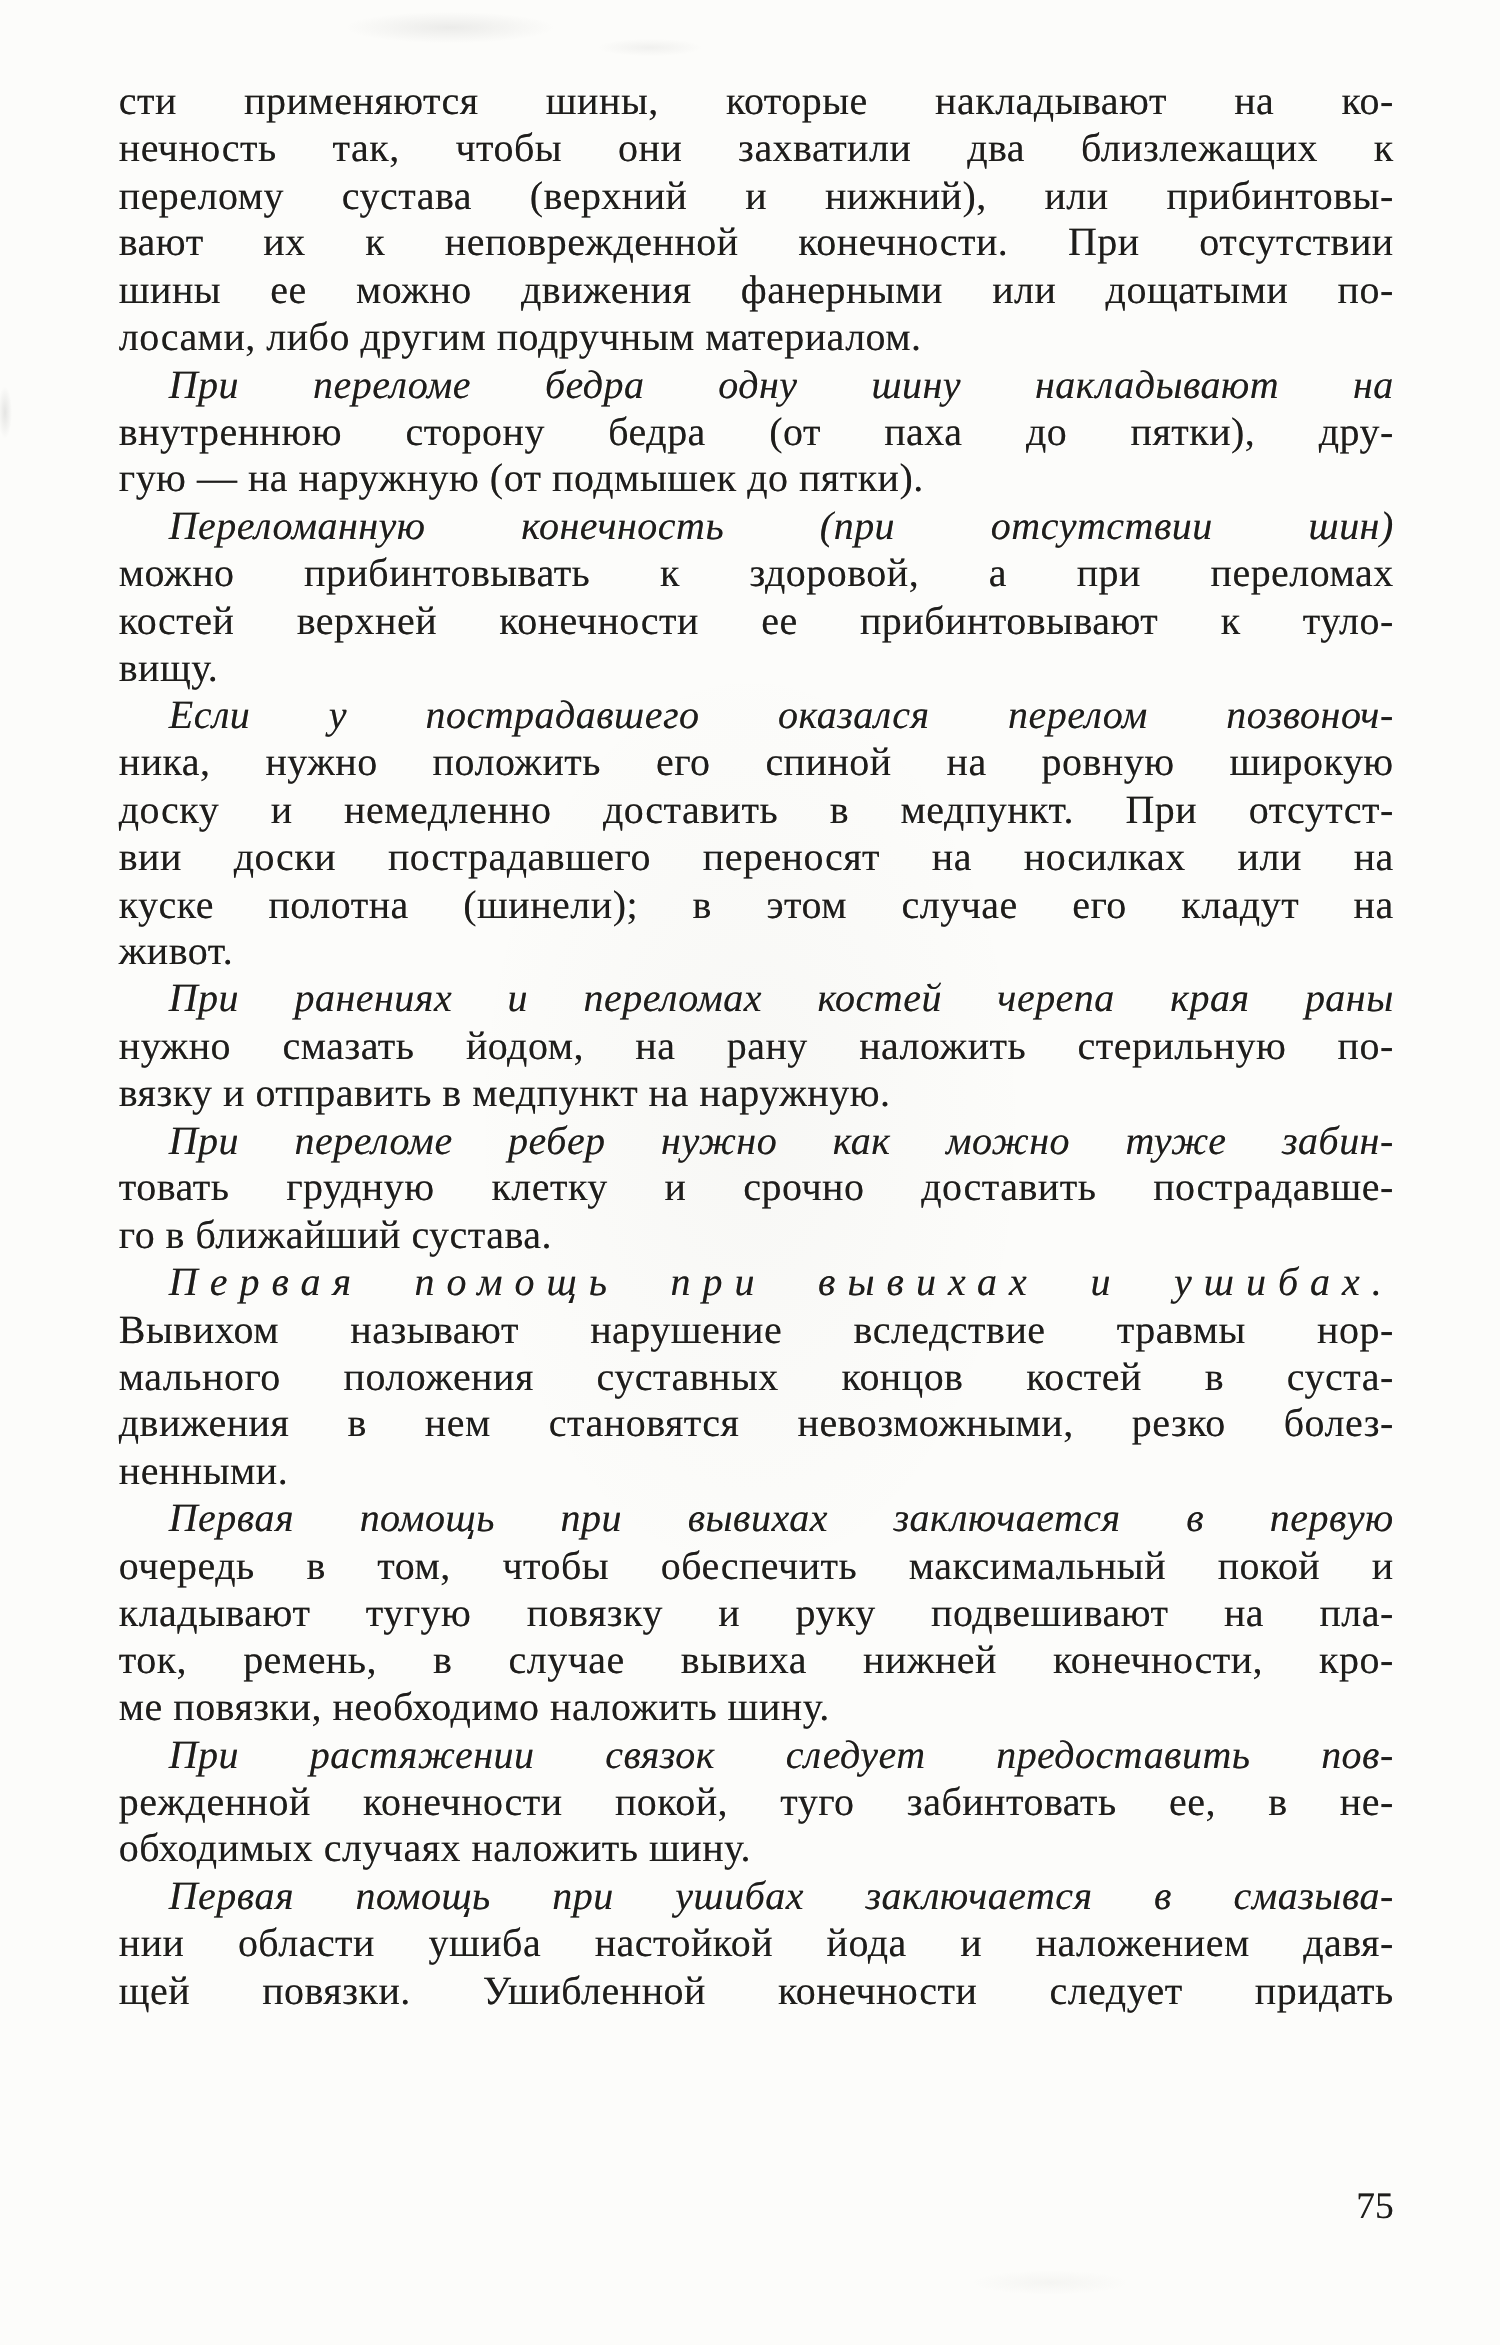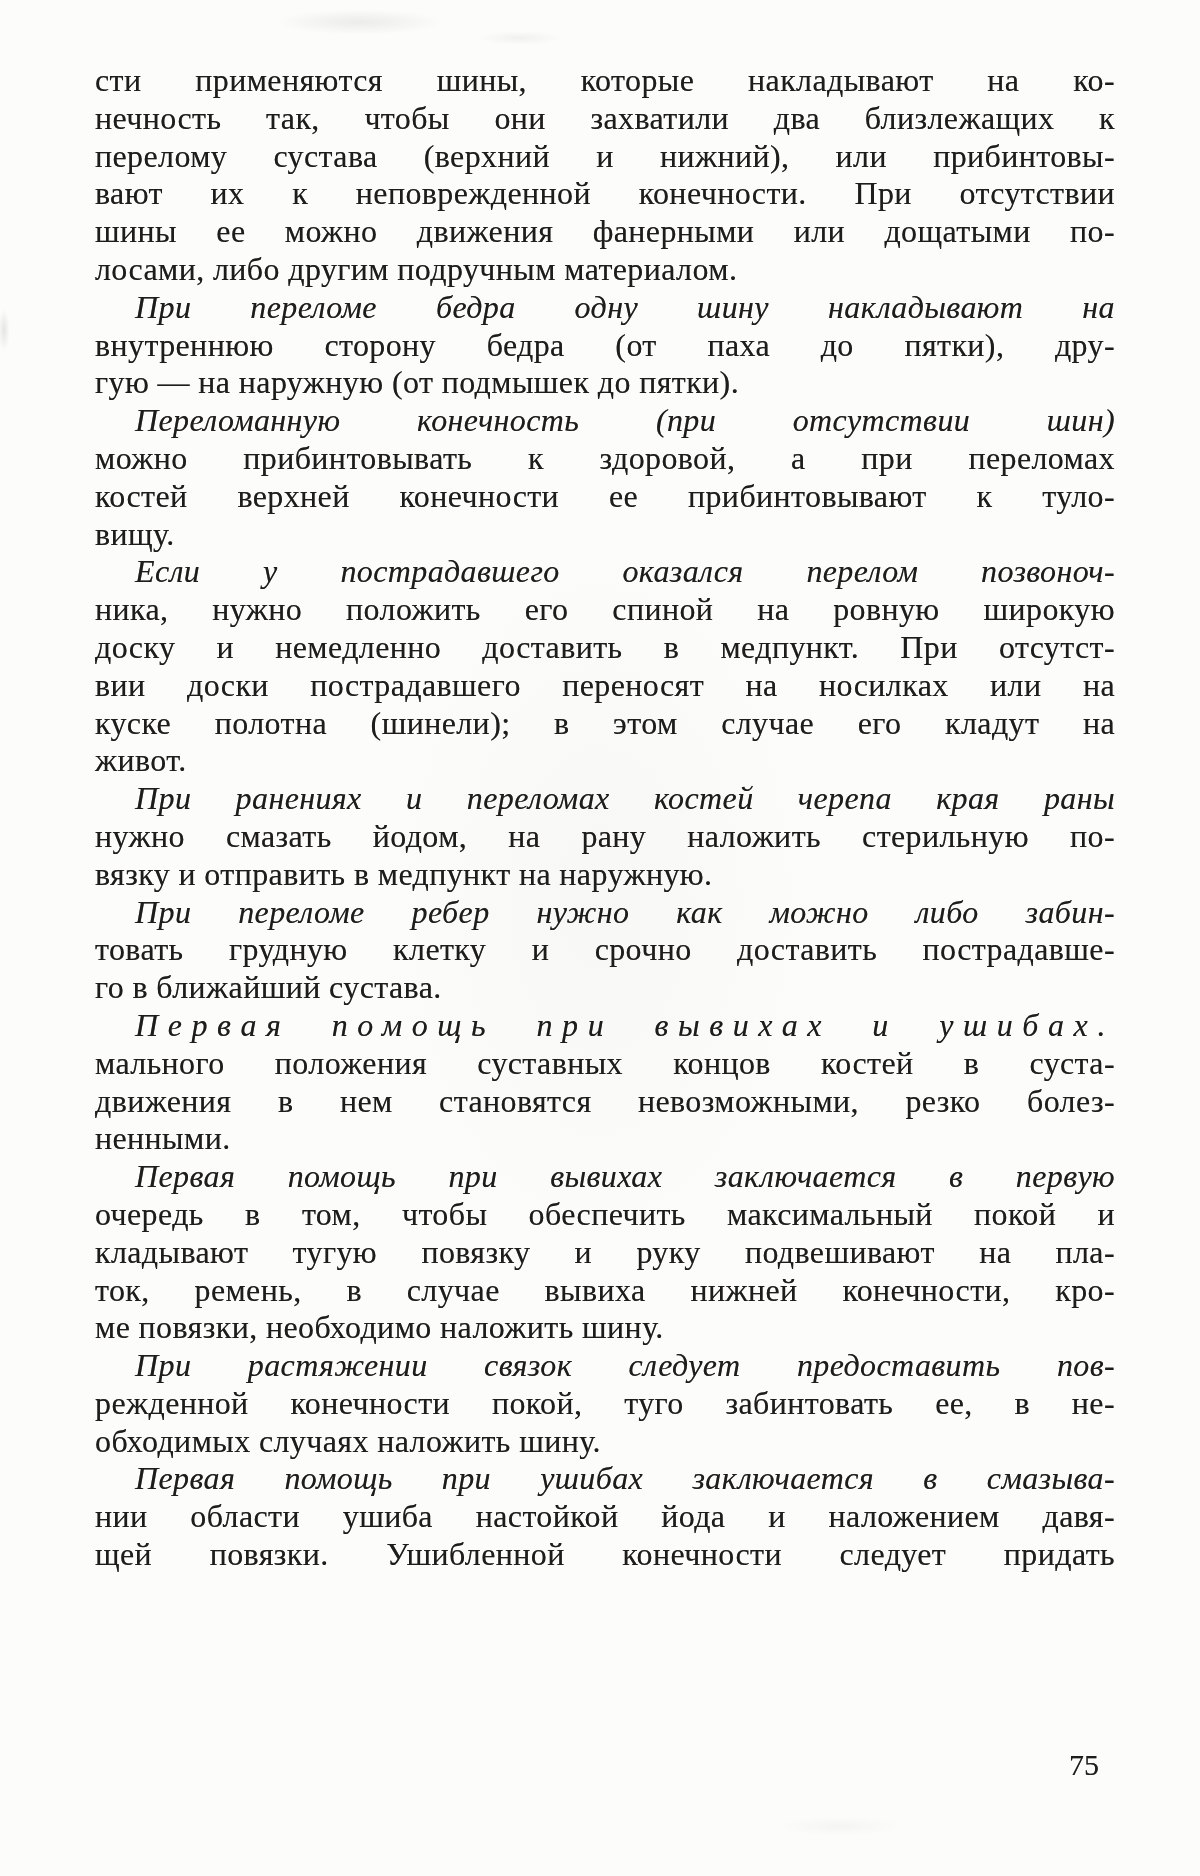--- a/index.html
+++ b/index.html
@@ -44,21 +44,21 @@
     text-align: justify;
     text-align-last: justify;
     white-space: nowrap; 
   }
   .line.endline { text-align-last: left; }
   .line.indent { padding-left: 40px; font-style: italic; }
   .line.spaced { letter-spacing: 0.30em; }
   .page-number {
     position: absolute;
     top: 1748px;
-    right: 101px;
+    right: 85px;
     font-size: 30px;
     color: #1e1d1b;
     text-shadow: 0 0 0.5px rgba(20,20,20,0.55);
   }
 </style>
 </head>
 <body>
 
 <div class="page">
   <div class="text-block">
@@ -88,26 +88,27 @@
         <div class="line">вии доски пострадавшего переносят на носилках или на</div>
         <div class="line">куске полотна (шинели); в этом случае его кладут на</div>
         <div class="line endline">живот.</div>
       </div>
       <div class="paragraph">
         <div class="line indent">При ранениях и переломах костей черепа края раны</div>
         <div class="line">нужно смазать йодом, на рану наложить стерильную по-</div>
         <div class="line endline">вязку и отправить в медпункт на наружную.</div>
       </div>
       <div class="paragraph">
-        <div class="line indent">При переломе ребер нужно как можно либо забин-</div>
+        <div class="line indent">При переломе ребер нужно как можно туже забин-</div>
         <div class="line">товать грудную клетку и срочно доставить пострадавше-</div>
         <div class="line endline">го в ближайший сустава.</div>
       </div>
       <div class="paragraph">
         <div class="line indent spaced">Первая помощь при вывихах и ушибах.</div>
+        <div class="line">Вывихом называют нарушение вследствие травмы нор-</div>
         <div class="line">мального положения суставных концов костей в суста-</div>
         <div class="line">движения в нем становятся невозможными, резко болез-</div>
         <div class="line endline">ненными.</div>
       </div>
       <div class="paragraph">
         <div class="line indent">Первая помощь при вывихах заключается в первую</div>
         <div class="line">очередь в том, чтобы обеспечить максимальный покой и</div>
         <div class="line">кладывают тугую повязку и руку подвешивают на пла-</div>
         <div class="line">ток, ремень, в случае вывиха нижней конечности, кро-</div>
         <div class="line endline">ме повязки, необходимо наложить шину.</div>

